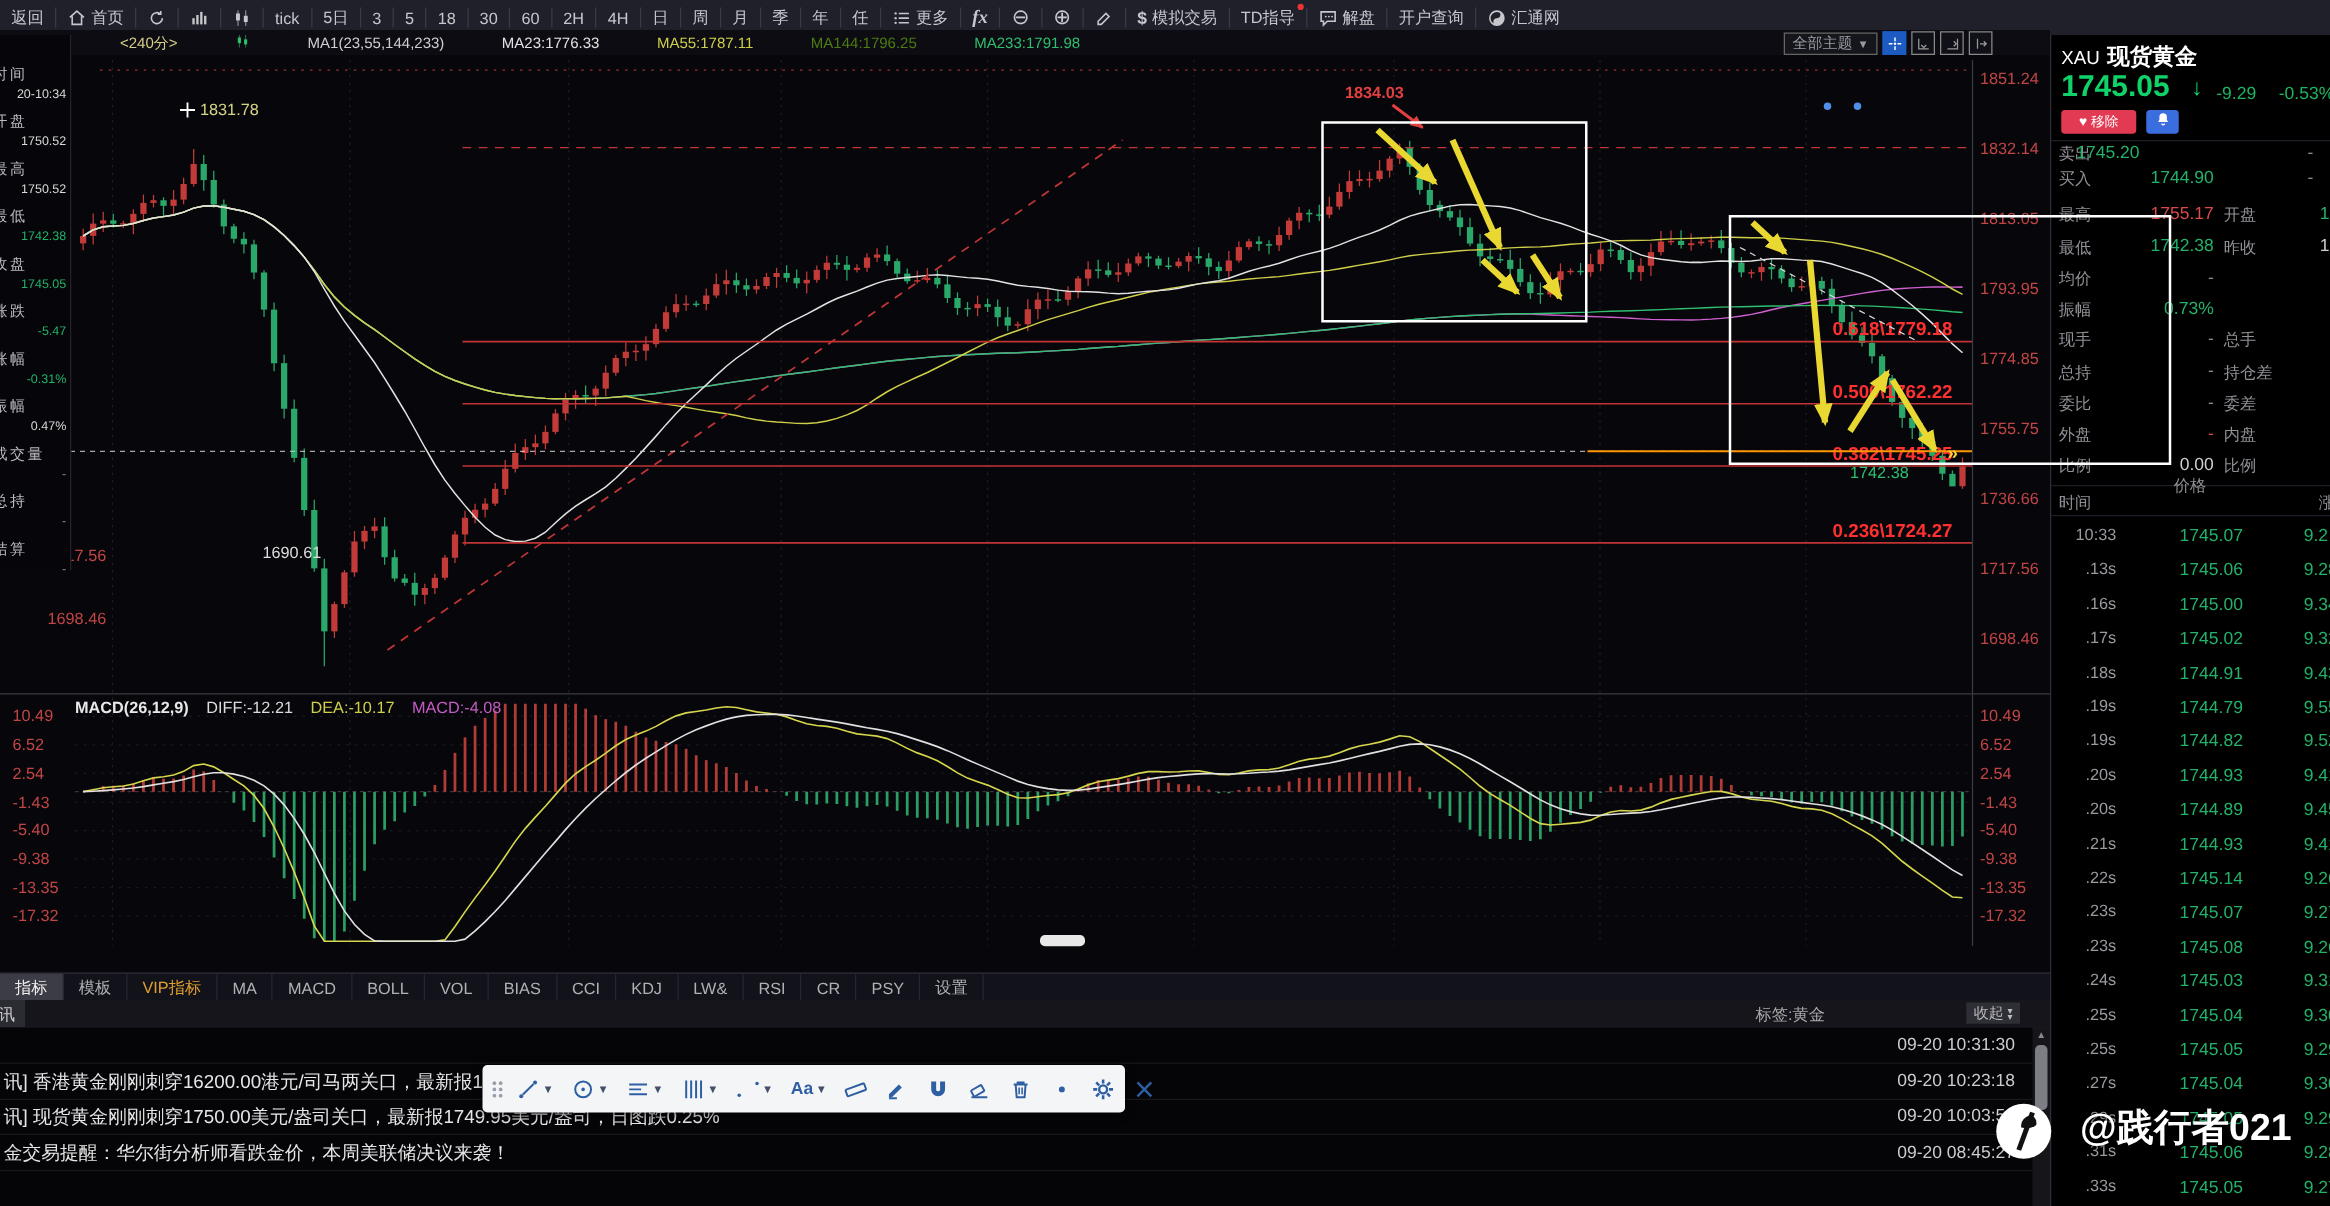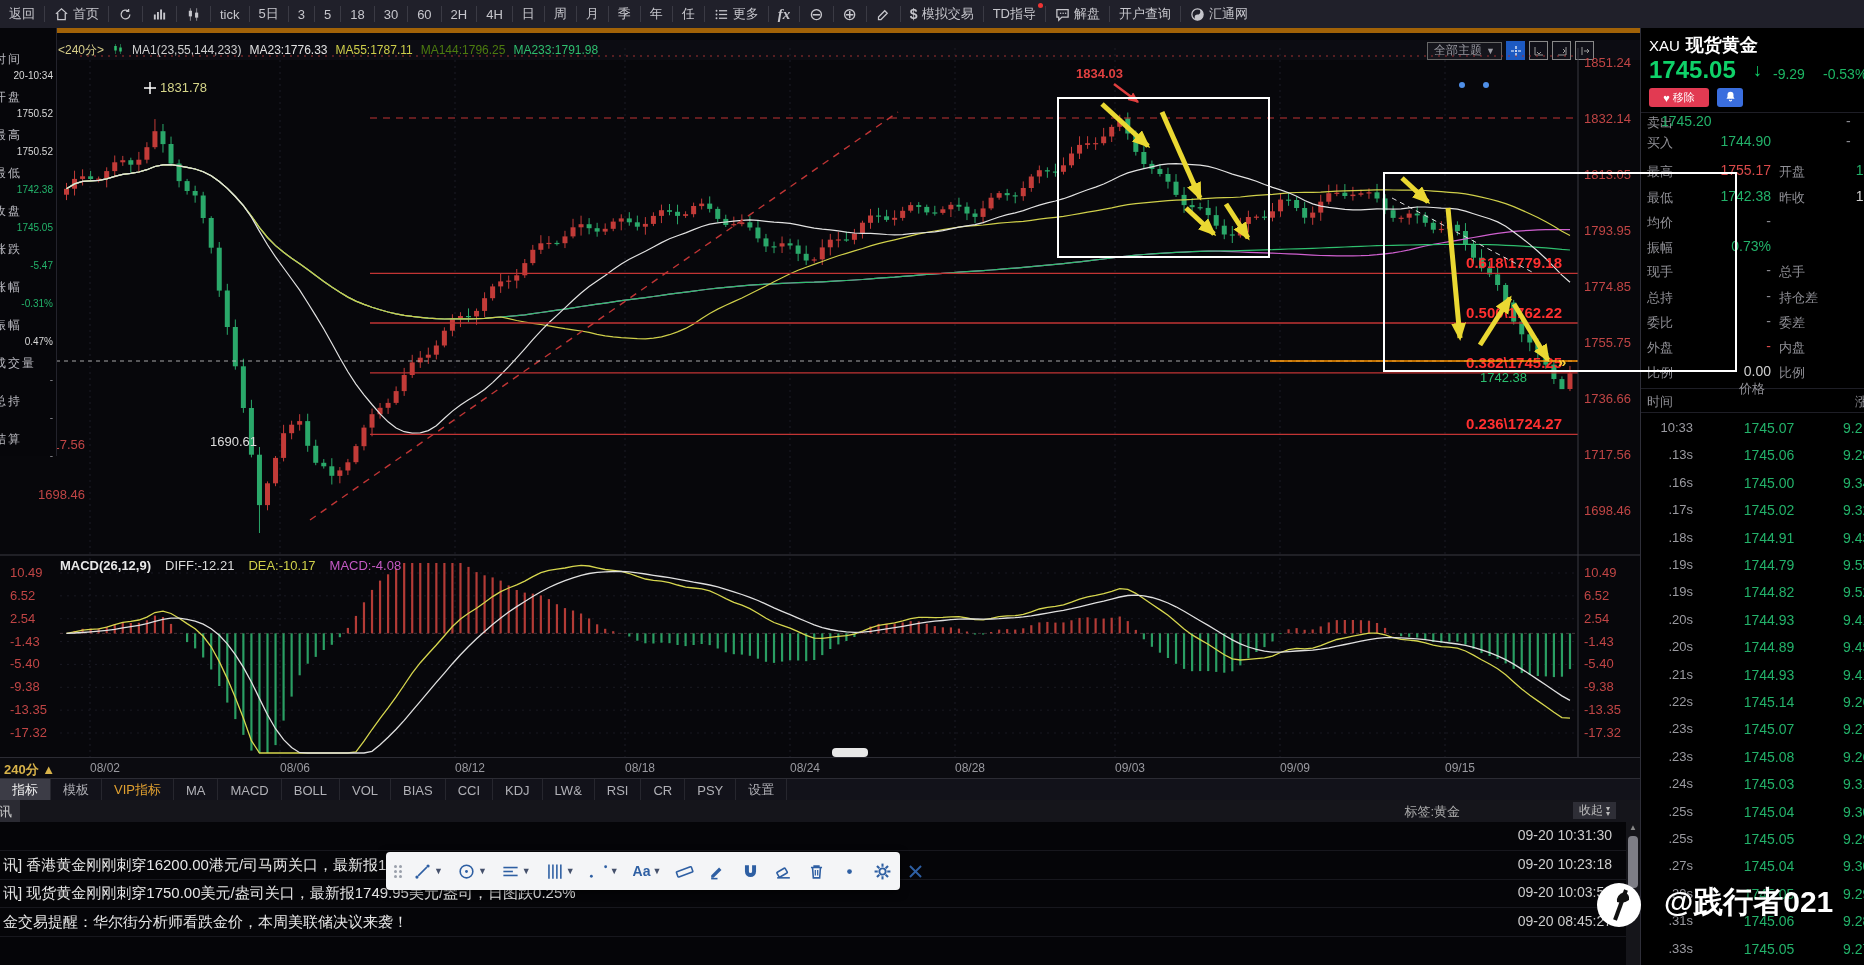--- a/index.html
+++ b/index.html
@@ -5,21 +5,21 @@
   html,body{margin:0;padding:0;background:#000;}
   body{font-family:"Liberation Sans","DejaVu Sans",sans-serif;}
   #root{position:relative;width:1864px;height:965px;background:#07070b;overflow:hidden;}
   
   #topbar{position:absolute;left:0;top:0;width:1864px;height:28px;background:#20202a;border-bottom:5px solid #a16207;display:flex;align-items:center;}
   .tb-item{display:flex;align-items:center;gap:4px;padding:0 9px;height:28px;color:#c6c6cc;font-size:13px;white-space:nowrap;position:relative;cursor:default;}
   .tb-sep{width:1px;height:16px;background:#3a3a44;}
   .tb-item svg{display:block;}
   .tb-dot{position:absolute;top:3px;right:2px;width:5px;height:5px;border-radius:50%;background:#e33;}
   
-  #chart-header{position:absolute;left:0;top:40px;width:1640px;height:20px;background:#0c0c12;display:flex;align-items:center;font-size:12px;color:#ccc;}
+  #chart-header{position:absolute;left:0;top:24px;width:1640px;height:20px;background:#0c0c12;display:flex;align-items:center;font-size:12px;color:#ccc;gap:38px;}
   #chart-header .hd{margin-left:8px;white-space:nowrap;}
   #hdr-icons{position:absolute;right:46px;top:1px;display:flex;align-items:center;gap:4px;}
   .theme-dd{border:1px solid #666;color:#9a9aa2;font-size:12px;padding:0 6px;height:16px;display:flex;align-items:center;gap:4px;background:#15151c;}
   .mini-btn{width:17px;height:17px;border:1px solid #888;display:flex;align-items:center;justify-content:center;background:#101018;}
   .mini-btn.active{background:#1d5ac2;border-color:#1d5ac2;}
   
   #left-info{position:absolute;left:0;top:28px;width:56px;height:428px;background:#06060a;border-right:1px solid #23232c;z-index:5;}
   #left-info .lbl{position:absolute;left:-6px;color:#b9b9c0;font-size:12px;white-space:nowrap;letter-spacing:2px;}
   #left-info .val{position:absolute;right:3px;font-size:10px;white-space:nowrap;}
   
@@ -992,32 +992,20 @@
       <div class="ax-lbl" style="left: 1584px; top: 724.991px;">-17.32</div>
     </div>
 
   <div id="macd-header">
     <span style="color:#e8e8e8;font-weight:bold">MACD(26,12,9)</span>
     <span style="color:#dcdcdc">DIFF:-12.21</span>
     <span style="color:#cfcf4a">DEA:-10.17</span>
     <span style="color:#c45ac4">MACD:-4.08</span>
   </div>
 
-  <div id="xaxis">
-    <span id="period-lbl">240分 ▲</span>
-  <span class="date" style="left: 90px;">08/02</span>
-      <span class="date" style="left: 280px;">08/06</span>
-      <span class="date" style="left: 455px;">08/12</span>
-      <span class="date" style="left: 625px;">08/18</span>
-      <span class="date" style="left: 790px;">08/24</span>
-      <span class="date" style="left: 955px;">08/28</span>
-      <span class="date" style="left: 1115px;">09/03</span>
-      <span class="date" style="left: 1280px;">09/09</span>
-      <span class="date" style="left: 1445px;">09/15</span>
-    </div>
 
   <div id="tabs">
       <div class="tab sel">指标</div>
       <div class="tab">模板</div>
       <div class="tab vip">VIP指标</div>
       <div class="tab">MA</div>
       <div class="tab">MACD</div>
       <div class="tab">BOLL</div>
       <div class="tab">VOL</div>
       <div class="tab">BIAS</div>

